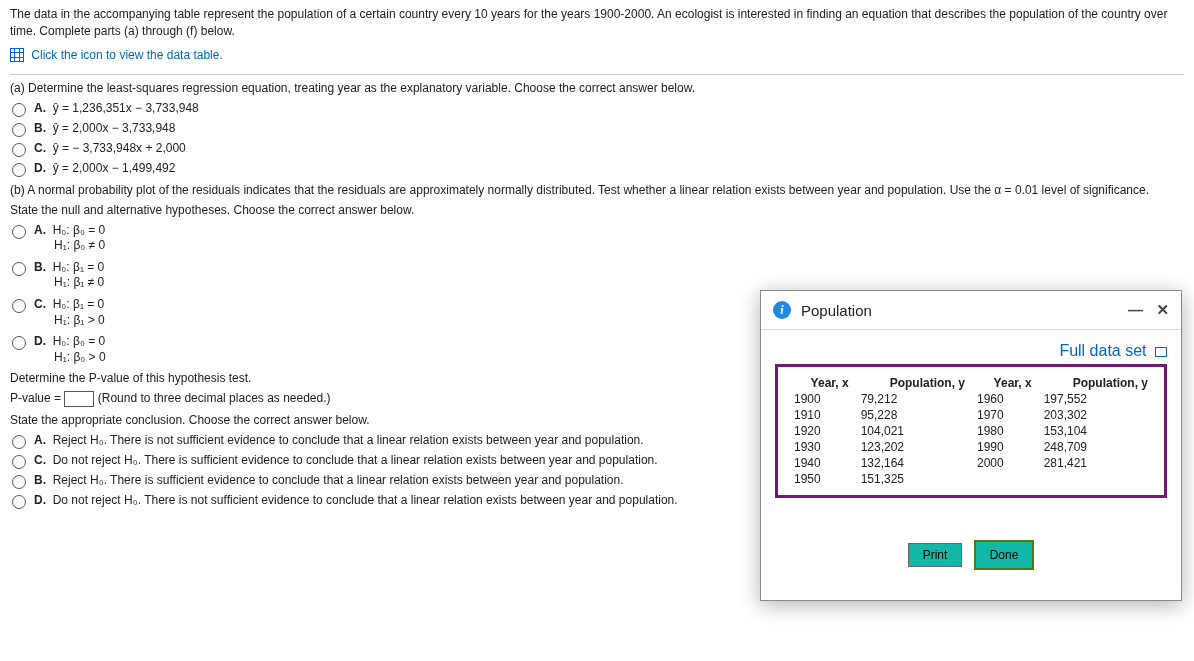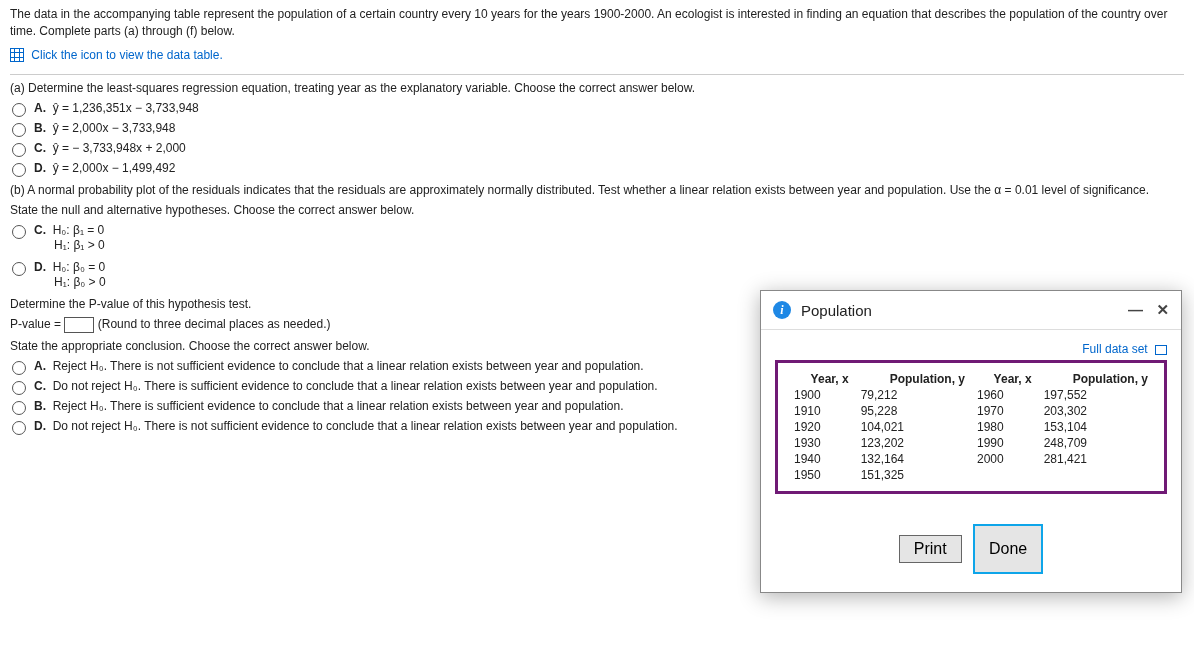--- a/index.html
+++ b/index.html
@@ -79,21 +79,21 @@
     font-family: serif;
     font-style: italic;
     font-weight: bold;
     margin-right: 10px;
     flex: 0 0 auto;
   }
   .modal-title { flex: 1; font-size: 15px; }
   .modal-ctrls { color: #444; }
   .modal-ctrls span { margin-left: 10px; cursor: pointer; font-size: 15px; }
   .modal-body { padding: 12px 14px 6px 14px; }
-  .full-link { text-align: right; color: #0066cc; font-size: 12px; margin-bottom: 4px; cursor:pointer; }
+  .full-link { text-align: right; color: #0066cc; font-size: 16px; margin-bottom: 4px; cursor:pointer; }
   .expand-icon {
     display:inline-block;
     width:10px;
     height:8px;
     border:1px solid #0066cc;
     margin-left:4px;
     position:relative;
     vertical-align:middle;
   }
   .data-box {
@@ -106,27 +106,27 @@
   table.data {
     border-collapse: collapse;
     font-size: 12px;
     width: 100%;
   }
   table.data th { font-weight: bold; padding: 1px 6px; text-align: right; }
   table.data td { padding: 1px 6px; }
   .modal-foot { text-align: center; padding: 8px 0 14px 0; }
   .btn {
     border: 1px solid #666;
-    background: #e5e5e5;
+    background: #14b8a6;
     padding: 4px 14px;
-    font-size: 16px;
-    margin: 4px 4px;
+    font-size: 12px;
+    margin: 16px 4px;
     cursor: pointer;
   }
-  .btn.primary { border: 2px solid #0ea5e9; padding: 14px 14px; }
+  .btn.primary { border: 2px solid #4d7c0f; padding: 6px 14px; }
 </style>
 </head>
 <body>
 
 <div class="intro">The data in the accompanying table represent the population of a certain country every 10 years for the years 1900-2000. An ecologist is interested in finding an equation that describes the population of the country over time. Complete parts (a) through (f) below.</div>
 <div>
   <span class="grid-icon">
     <svg width="14" height="14">
         <rect x="0.5" y="0.5" width="13" height="13" fill="none" stroke="#0066cc"></rect>
         <line x1="0" y1="4.5" x2="14" y2="4.5" stroke="#0066cc"></line>
@@ -159,20 +159,28 @@
     <span class="lbl"><span class="bold">D.</span>&nbsp;&nbsp;<span>ŷ = 2,000x − 1,499,492</span></span>
   </div>
 </div>
 
 <div class="section">(b) A normal probability plot of the residuals indicates that the residuals are approximately normally distributed. Test whether a linear relation exists between year and population. Use the α = 0.01 level of significance.</div>
 <div class="section">State the null and alternative hypotheses. Choose the correct answer below.</div>
 
 <div class="options">
   <div class="opt-h">
     <span class="radio"></span>
+    <span class="lbl hyp-block"><span class="bold">A.</span>&nbsp;&nbsp;<span>H₀: β₀ = 0</span><br>&nbsp;&nbsp;&nbsp;&nbsp;&nbsp;&nbsp;<span>H₁: β₀ ≠ 0</span></span>
+  </div>
+  <div class="opt-h">
+    <span class="radio"></span>
+    <span class="lbl hyp-block"><span class="bold">B.</span>&nbsp;&nbsp;<span>H₀: β₁ = 0</span><br>&nbsp;&nbsp;&nbsp;&nbsp;&nbsp;&nbsp;<span>H₁: β₁ ≠ 0</span></span>
+  </div>
+  <div class="opt-h">
+    <span class="radio"></span>
     <span class="lbl hyp-block"><span class="bold">C.</span>&nbsp;&nbsp;<span>H₀: β₁ = 0</span><br>&nbsp;&nbsp;&nbsp;&nbsp;&nbsp;&nbsp;<span>H₁: β₁ &gt; 0</span></span>
   </div>
   <div class="opt-h">
     <span class="radio"></span>
     <span class="lbl hyp-block"><span class="bold">D.</span>&nbsp;&nbsp;<span>H₀: β₀ = 0</span><br>&nbsp;&nbsp;&nbsp;&nbsp;&nbsp;&nbsp;<span>H₁: β₀ &gt; 0</span></span>
   </div>
 </div>
 
 <div class="section">Determine the P-value of this hypothesis test.</div>
 <div class="section">

